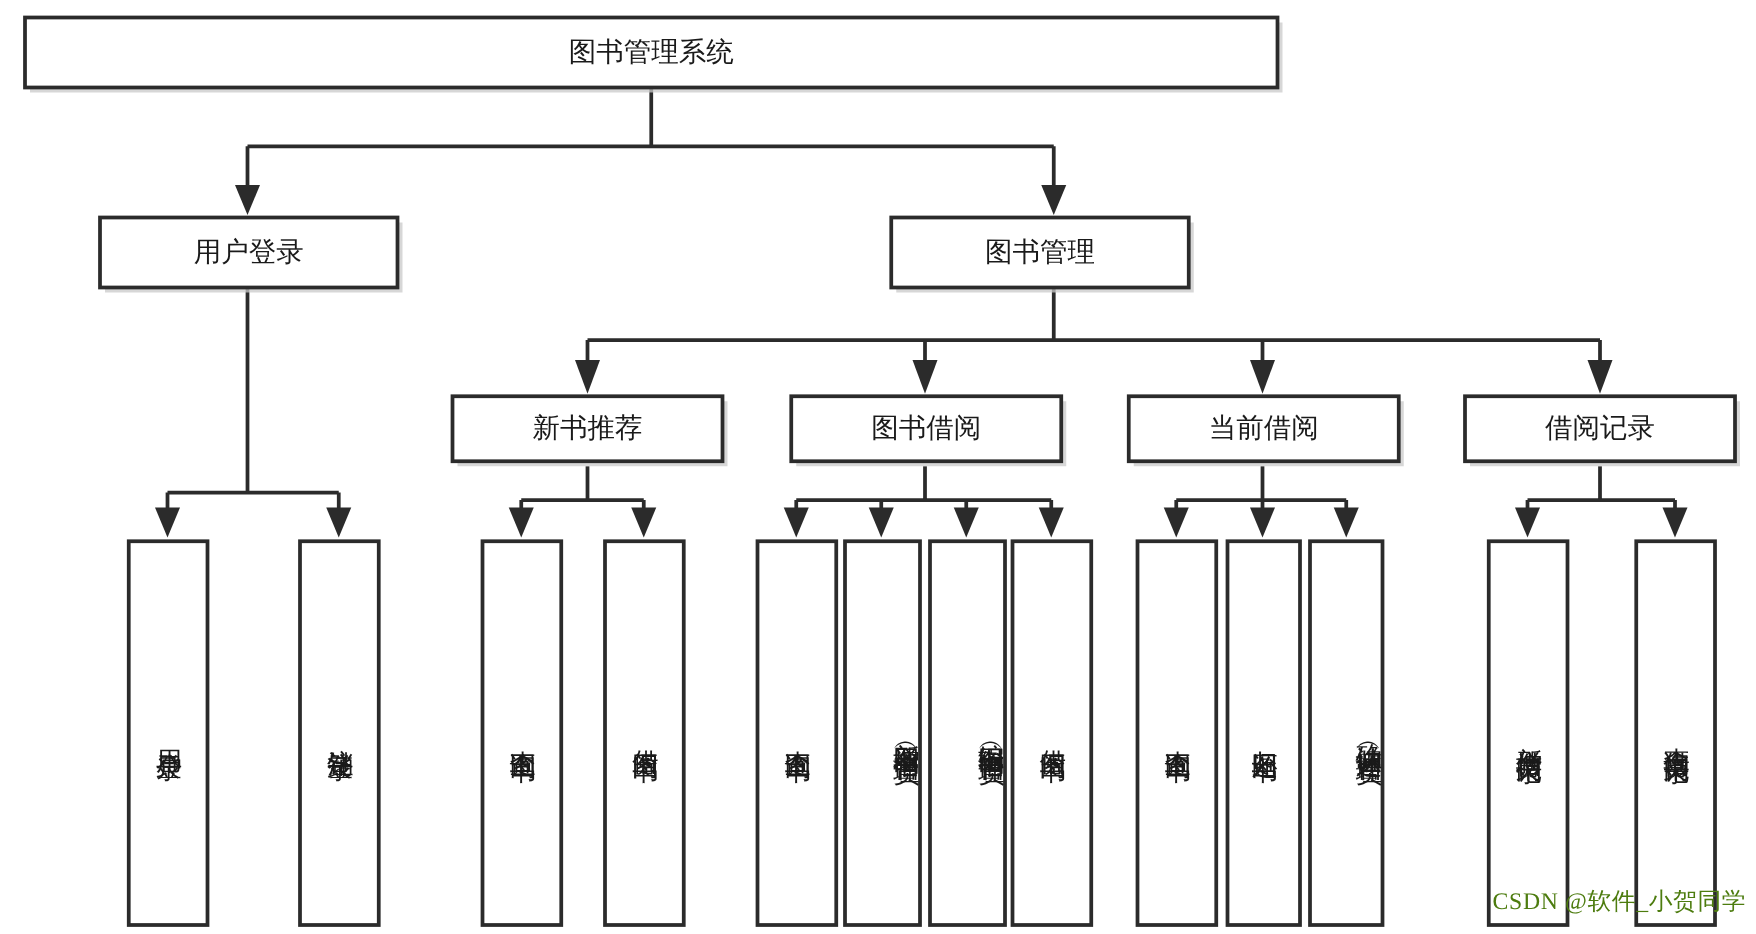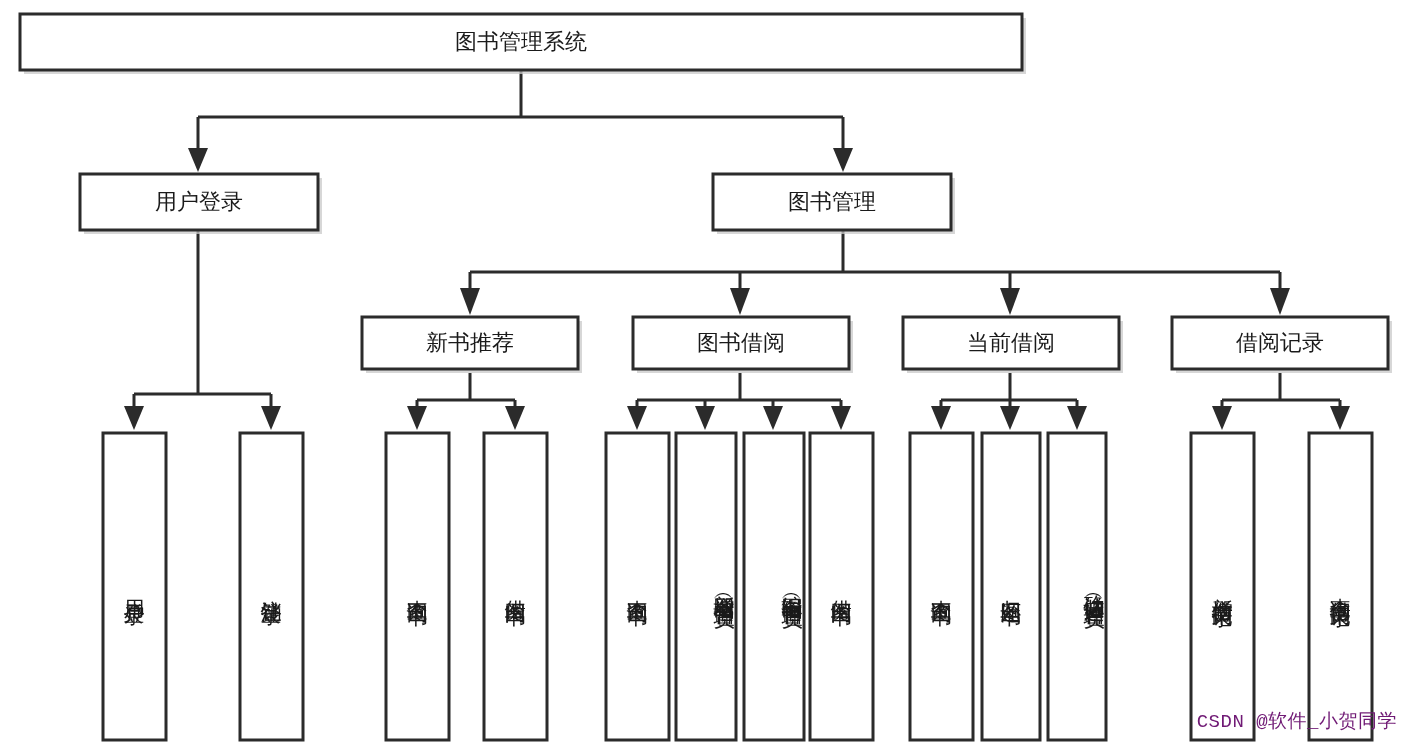--- a/index.html
+++ b/index.html
@@ -64,23 +64,23 @@
     line-height: 1.12;
     letter-spacing: 2px;
     color: #1a1a1a;
     white-space: nowrap;
     pointer-events: none;
   }
   .watermark {
     position: absolute;
     right: 8px;
     bottom: 4px;
-    font-family: Liberation Mono, monospace;
+    font-family: Liberation Serif, serif;
     font-size: 19px;
-    color: #701a75;
+    color: #4d7c0f;
     letter-spacing: 0.5px;
     user-select: none;
   }
 </style>
 </head>
 <body>
 
 <div id="diagram-root">
 
   <svg class="diagram" viewBox="0 0 1405 747">

